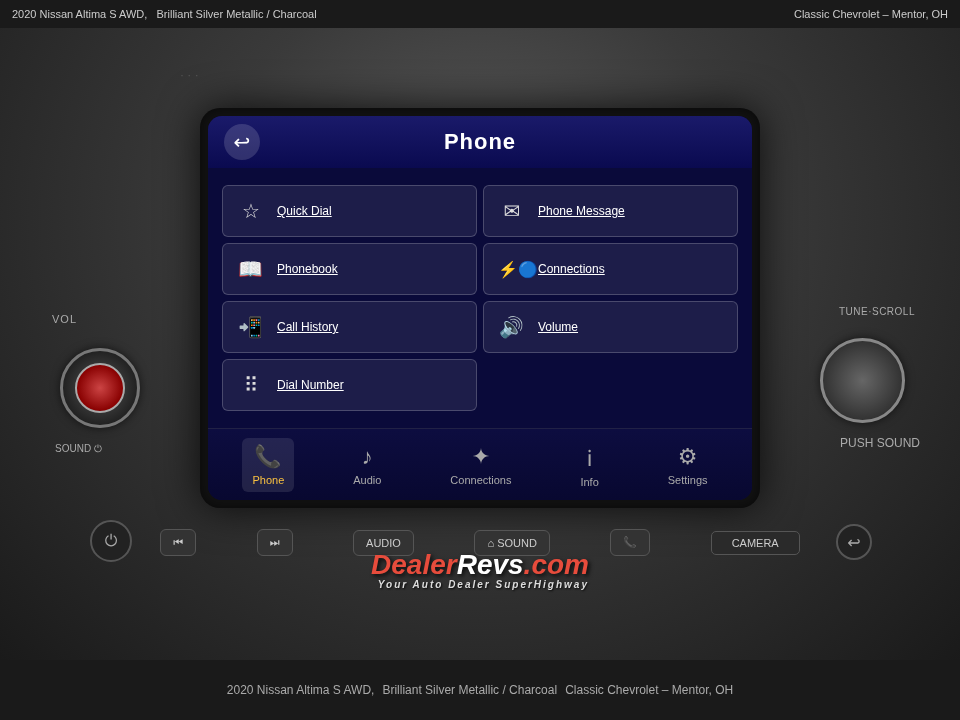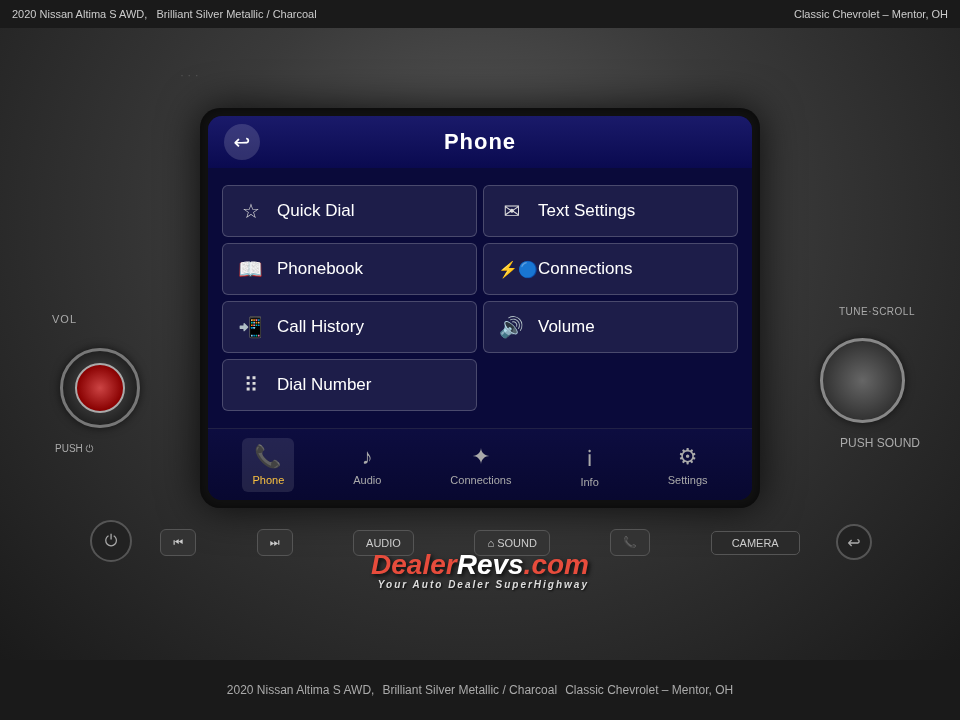--- a/index.html
+++ b/index.html
@@ -123,23 +123,24 @@
     }
 
     .menu-icon {
       font-size: 20px;
       width: 28px;
       text-align: center;
       color: #ddd;
     }
 
     .menu-label {
-      font-size: 17px;
+      font-size: 12px;
       font-weight: 500;
       color: white;
+      text-decoration: underline;
     }
 
     
     .screen-nav {
       position: absolute;
       bottom: 0; left: 0; right: 0;
       height: 72px;
       background: linear-gradient(180deg, #0d0d40 0%, #080830 100%);
       display: flex;
       align-items: center;
@@ -393,21 +394,21 @@
   <div class="dashboard-bg"></div>
 
   <div class="small-dots">· · ·</div>
 
   <div class="vol-label">VOL</div>
 
   <div class="left-knob">
     <div class="left-knob-inner"></div>
   </div>
 
-  <div class="push-label">PUSH ⏻</div>
+  <div class="push-label">SOUND ⏻</div>
 
   <div class="tune-scroll-label">TUNE·SCROLL</div>
 
   <div class="right-knob"></div>
 
   <div class="push-sound-label">PUSH SOUND</div>
 
   <div class="power-btn">⏻</div>
 
   <div class="back-hw-btn">↩</div>
@@ -425,21 +426,21 @@
       <div class="screen-content">
         <div class="menu-grid">
 
           <div class="menu-item">
             <span class="menu-icon">☆</span>
             <span class="menu-label">Quick Dial</span>
           </div>
 
           <div class="menu-item">
             <span class="menu-icon">✉</span>
-            <span class="menu-label">Text Settings</span>
+            <span class="menu-label">Phone Message</span>
           </div>
 
           <div class="menu-item">
             <span class="menu-icon">📖</span>
             <span class="menu-label">Phonebook</span>
           </div>
 
           <div class="menu-item">
             <span class="menu-icon" style="font-size:16px;">⚡🔵</span>
             <span class="menu-label">Connections</span>

